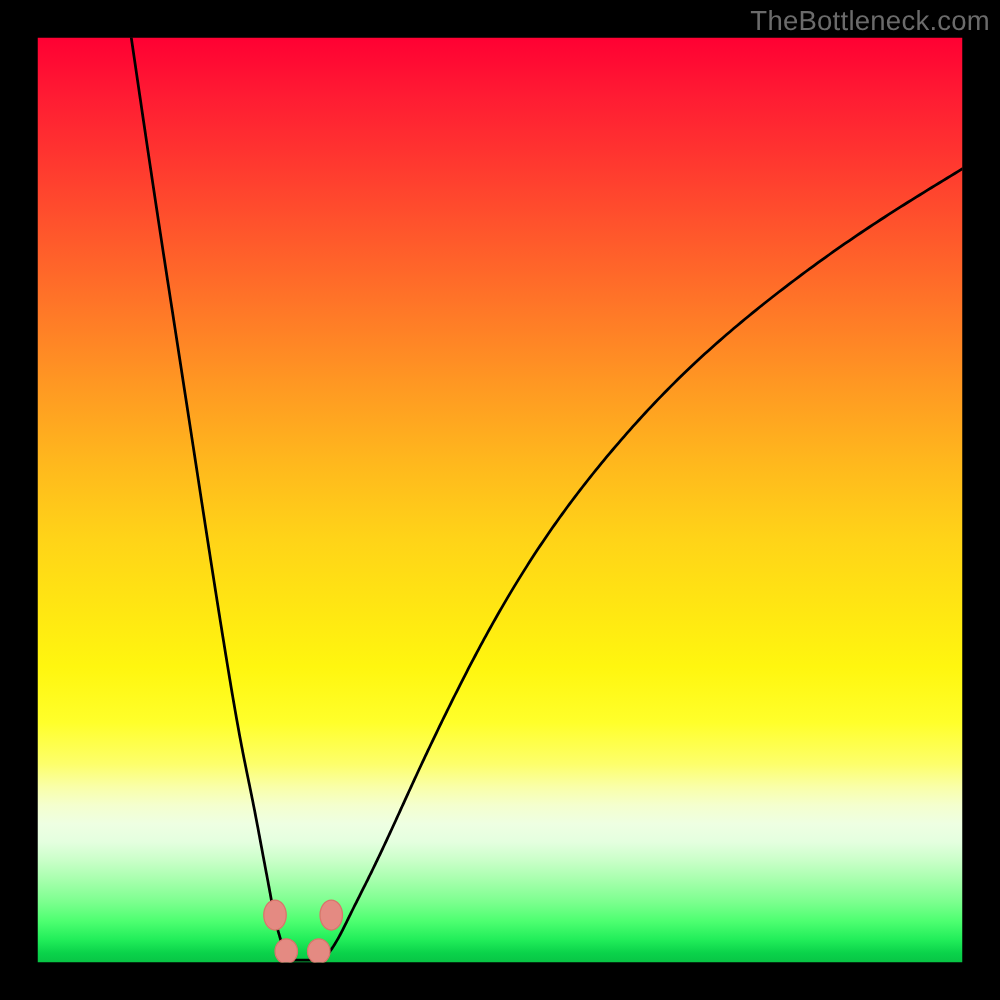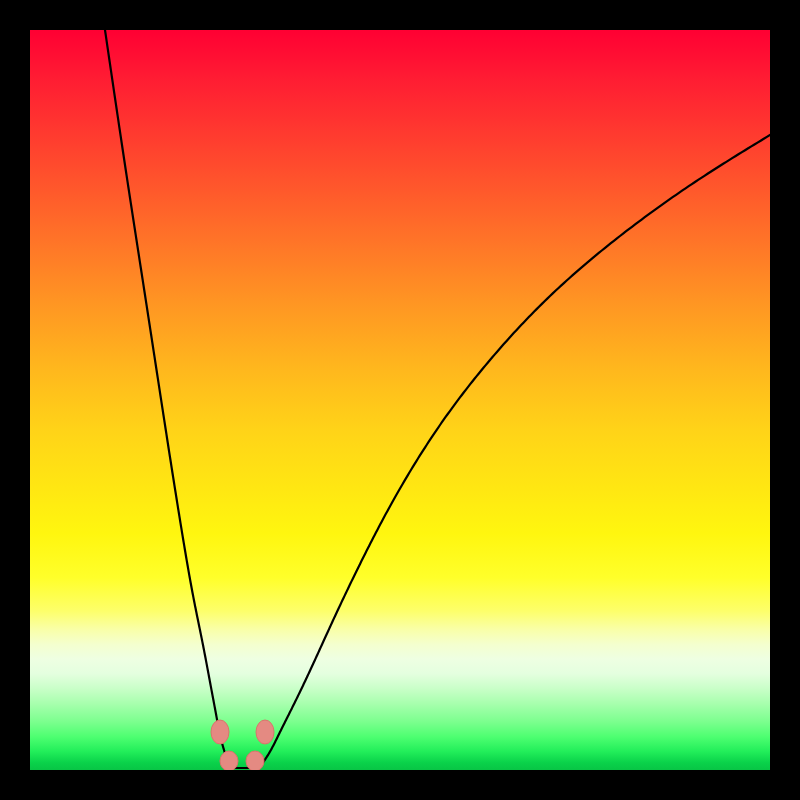--- a/index.html
+++ b/index.html
@@ -73,20 +73,21 @@
     width: 100%;
     height: 100%;
     overflow: visible;
   }
 </style>
 </head>
 <body>
 
 <div class="frame">
 
+  <div class="watermark">TheBottleneck.com</div>
 
   <div class="plot-area">
     <div class="gradient-fill"></div>
 
     <svg class="curve" viewBox="0 0 740 740" preserveAspectRatio="none">
       <path fill="none" stroke="#000" stroke-width="2.2" stroke-linecap="round" d="M75.00 0.00 L75.84 5.70 L76.67 11.41 L77.51 17.11 L78.35 22.81 L79.18 28.51 L80.02 34.20 L80.86 39.88 L81.69 45.57 L82.53 51.24 L83.36 56.91 L84.20 62.57 L85.03 68.22 L85.87 73.86 L86.70 79.48 L87.53 85.10 L88.36 90.71 L89.20 96.30 L90.03 101.88 L90.86 107.44 L91.69 112.99 L92.52 118.52 L93.35 124.03 L94.17 129.52 L95.00 135.00 L95.83 140.46 L96.65 145.89 L97.48 151.32 L98.30 156.73 L99.13 162.12 L99.95 167.51 L100.77 172.89 L101.60 178.26 L102.42 183.63 L103.25 188.99 L104.08 194.36 L104.91 199.73 L105.74 205.10 L106.57 210.48 L107.40 215.86 L108.24 221.26 L109.07 226.66 L109.91 232.08 L110.75 237.52 L111.60 242.97 L112.44 248.44 L113.29 253.94 L114.14 259.46 L115.00 265.00 L115.86 270.57 L116.72 276.16 L117.58 281.77 L118.45 287.40 L119.32 293.03 L120.18 298.66 L121.05 304.29 L121.91 309.92 L122.77 315.53 L123.63 321.13 L124.49 326.70 L125.34 332.25 L126.19 337.77 L127.03 343.25 L127.87 348.69 L128.70 354.09 L129.52 359.43 L130.33 364.72 L131.13 369.95 L131.93 375.11 L132.71 380.20 L133.49 385.21 L134.25 390.15 L135.00 395.00 L135.74 399.76 L136.46 404.44 L137.17 409.02 L137.87 413.53 L138.56 417.96 L139.24 422.30 L139.91 426.58 L140.57 430.78 L141.21 434.90 L141.85 438.96 L142.48 442.96 L143.10 446.89 L143.71 450.76 L144.32 454.57 L144.91 458.33 L145.50 462.03 L146.08 465.68 L146.66 469.28 L147.23 472.84 L147.79 476.35 L148.35 479.82 L148.91 483.25 L149.45 486.64 L150.00 490.00 L150.54 493.33 L151.08 496.62 L151.61 499.88 L152.14 503.11 L152.67 506.31 L153.19 509.47 L153.71 512.59 L154.23 515.68 L154.74 518.74 L155.25 521.76 L155.75 524.74 L156.26 527.69 L156.75 530.60 L157.25 533.47 L157.74 536.30 L158.23 539.10 L158.71 541.85 L159.19 544.57 L159.67 547.24 L160.14 549.88 L160.61 552.47 L161.08 555.02 L161.54 557.53 L162.00 560.00 L162.46 562.43 L162.91 564.81 L163.36 567.15 L163.81 569.46 L164.25 571.73 L164.69 573.97 L165.12 576.17 L165.56 578.34 L165.98 580.48 L166.41 582.59 L166.83 584.67 L167.25 586.73 L167.67 588.77 L168.08 590.78 L168.49 592.77 L168.89 594.74 L169.29 596.69 L169.69 598.63 L170.08 600.55 L170.47 602.46 L170.86 604.36 L171.24 606.25 L171.62 608.13 L172.00 610.00 L172.37 611.87 L172.74 613.73 L173.11 615.58 L173.47 617.43 L173.83 619.27 L174.18 621.10 L174.53 622.92 L174.88 624.74 L175.23 626.54 L175.57 628.33 L175.91 630.12 L176.24 631.89 L176.57 633.64 L176.90 635.39 L177.22 637.12 L177.55 638.84 L177.86 640.54 L178.18 642.23 L178.49 643.90 L178.80 645.55 L179.10 647.19 L179.41 648.81 L179.70 650.42 L180.00 652.00 L180.29 653.56 L180.58 655.11 L180.87 656.64 L181.15 658.14 L181.43 659.63 L181.71 661.09 L181.98 662.54 L182.25 663.97 L182.51 665.38 L182.77 666.76 L183.03 668.13 L183.29 669.47 L183.54 670.80 L183.78 672.10 L184.02 673.39 L184.26 674.65 L184.49 675.89 L184.72 677.12 L184.95 678.32 L185.17 679.50 L185.38 680.65 L185.59 681.79 L185.80 682.91 L186.00 684.00 L186.20 685.07 L186.39 686.12 L186.58 687.15 L186.76 688.16 L186.94 689.16 L187.12 690.13 L187.29 691.08 L187.46 692.02 L187.63 692.94 L187.79 693.84 L187.95 694.72 L188.11 695.59 L188.27 696.45 L188.43 697.29 L188.59 698.11 L188.75 698.93 L188.90 699.72 L189.06 700.51 L189.21 701.29 L189.37 702.05 L189.52 702.80 L189.68 703.54 L189.84 704.28 L190.00 705.00 L190.16 705.71 L190.32 706.42 L190.49 707.12 L190.65 707.81 L190.82 708.49 L190.99 709.16 L191.16 709.82 L191.33 710.48 L191.50 711.13 L191.67 711.77 L191.84 712.40 L192.01 713.03 L192.18 713.65 L192.35 714.26 L192.52 714.86 L192.68 715.46 L192.85 716.05 L193.02 716.64 L193.19 717.21 L193.35 717.78 L193.52 718.35 L193.68 718.90 L193.84 719.45 L194.00 720.00 L194.16 720.54 L194.31 721.07 L194.47 721.60 L194.62 722.12 L194.78 722.63 L194.93 723.14 L195.08 723.64 L195.24 724.13 L195.39 724.62 L195.55 725.10 L195.70 725.57 L195.86 726.04 L196.02 726.49 L196.18 726.94 L196.35 727.39 L196.52 727.82 L196.69 728.25 L196.86 728.67 L197.04 729.08 L197.22 729.48 L197.41 729.87 L197.60 730.26 L197.80 730.63 L198.00 731.00 L198.21 731.36 L198.42 731.71 L198.64 732.05 L198.86 732.38 L199.09 732.71 L199.32 733.03 L199.56 733.34 L199.80 733.65 L200.04 733.95 L200.29 734.25 L200.54 734.54 L200.80 734.82 L201.05 735.10 L201.31 735.38 L201.57 735.65 L201.84 735.92 L202.10 736.19 L202.37 736.45 L202.64 736.71 L202.91 736.97 L203.18 737.23 L203.45 737.49 L203.73 737.74 L204.00 738.00 "></path>
       <path fill="none" stroke="#000" stroke-width="2.2" stroke-linecap="round" d="M204 738 L228 738"></path>
       <path fill="none" stroke="#000" stroke-width="2.2" stroke-linecap="round" d="M228.00 738.00 L228.23 737.76 L228.46 737.52 L228.69 737.27 L228.93 737.03 L229.16 736.78 L229.39 736.54 L229.63 736.28 L229.87 736.03 L230.10 735.77 L230.34 735.50 L230.59 735.23 L230.83 734.96 L231.08 734.67 L231.33 734.39 L231.58 734.09 L231.83 733.78 L232.09 733.47 L232.35 733.15 L232.62 732.82 L232.88 732.48 L233.16 732.12 L233.43 731.76 L233.71 731.39 L234.00 731.00 L234.29 730.60 L234.58 730.19 L234.88 729.76 L235.19 729.33 L235.50 728.88 L235.81 728.41 L236.12 727.94 L236.44 727.45 L236.77 726.95 L237.09 726.44 L237.42 725.92 L237.76 725.38 L238.10 724.83 L238.44 724.27 L238.78 723.70 L239.13 723.11 L239.48 722.51 L239.83 721.91 L240.19 721.28 L240.54 720.65 L240.91 720.01 L241.27 719.35 L241.63 718.68 L242.00 718.00 L242.37 717.31 L242.74 716.60 L243.11 715.89 L243.49 715.16 L243.87 714.42 L244.25 713.67 L244.64 712.90 L245.03 712.13 L245.42 711.34 L245.82 710.54 L246.23 709.73 L246.63 708.90 L247.05 708.06 L247.47 707.21 L247.89 706.35 L248.32 705.47 L248.76 704.58 L249.20 703.68 L249.65 702.77 L250.10 701.84 L250.57 700.90 L251.04 699.95 L251.51 698.98 L252.00 698.00 L252.49 697.01 L253.00 696.00 L253.51 694.98 L254.03 693.95 L254.55 692.90 L255.09 691.84 L255.63 690.76 L256.18 689.67 L256.74 688.56 L257.30 687.44 L257.87 686.30 L258.46 685.15 L259.04 683.98 L259.64 682.79 L260.24 681.59 L260.85 680.37 L261.47 679.14 L262.10 677.88 L262.73 676.61 L263.37 675.33 L264.02 674.02 L264.67 672.70 L265.33 671.36 L266.00 670.00 L266.68 668.62 L267.36 667.23 L268.05 665.81 L268.74 664.38 L269.44 662.93 L270.15 661.46 L270.87 659.97 L271.59 658.46 L272.32 656.94 L273.06 655.40 L273.80 653.84 L274.55 652.26 L275.30 650.67 L276.06 649.06 L276.83 647.43 L277.60 645.78 L278.38 644.12 L279.16 642.44 L279.96 640.74 L280.75 639.03 L281.56 637.29 L282.37 635.55 L283.18 633.78 L284.00 632.00 L284.83 630.20 L285.66 628.39 L286.50 626.56 L287.34 624.71 L288.19 622.84 L289.05 620.96 L289.92 619.06 L290.79 617.15 L291.67 615.21 L292.56 613.26 L293.46 611.29 L294.36 609.30 L295.28 607.30 L296.20 605.27 L297.13 603.23 L298.08 601.17 L299.03 599.09 L299.99 596.99 L300.97 594.87 L301.95 592.74 L302.95 590.58 L303.95 588.41 L304.97 586.21 L306.00 584.00 L307.04 581.77 L308.09 579.51 L309.16 577.24 L310.24 574.95 L311.33 572.65 L312.42 570.32 L313.54 567.98 L314.66 565.62 L315.79 563.24 L316.93 560.85 L318.09 558.45 L319.25 556.03 L320.43 553.59 L321.61 551.14 L322.81 548.68 L324.01 546.21 L325.23 543.72 L326.45 541.22 L327.69 538.71 L328.93 536.19 L330.19 533.66 L331.45 531.11 L332.72 528.56 L334.00 526.00 L335.29 523.43 L336.59 520.85 L337.89 518.26 L339.21 515.67 L340.54 513.06 L341.88 510.45 L343.22 507.82 L344.58 505.19 L345.95 502.55 L347.33 499.91 L348.72 497.25 L350.13 494.59 L351.54 491.91 L352.97 489.23 L354.41 486.55 L355.87 483.85 L357.33 481.15 L358.81 478.43 L360.31 475.71 L361.82 472.99 L363.34 470.25 L364.88 467.51 L366.43 464.76 L368.00 462.00 L369.58 459.23 L371.18 456.46 L372.80 453.68 L374.43 450.90 L376.07 448.11 L377.73 445.32 L379.41 442.52 L381.09 439.72 L382.80 436.92 L384.52 434.11 L386.25 431.31 L387.99 428.50 L389.75 425.70 L391.53 422.89 L393.31 420.08 L395.12 417.28 L396.93 414.48 L398.76 411.68 L400.60 408.89 L402.45 406.10 L404.32 403.32 L406.20 400.54 L408.09 397.77 L410.00 395.00 L411.92 392.24 L413.85 389.49 L415.79 386.74 L417.75 384.01 L419.72 381.27 L421.70 378.55 L423.70 375.82 L425.71 373.11 L427.74 370.40 L429.78 367.69 L431.83 364.98 L433.90 362.28 L435.99 359.58 L438.09 356.89 L440.20 354.19 L442.34 351.50 L444.49 348.81 L446.65 346.13 L448.83 343.44 L451.03 340.75 L453.25 338.06 L455.48 335.38 L457.73 332.69 L460.00 330.00 L462.29 327.31 L464.59 324.62 L466.92 321.93 L469.26 319.24 L471.62 316.54 L473.99 313.85 L476.39 311.16 L478.81 308.48 L481.24 305.79 L483.69 303.11 L486.16 300.43 L488.65 297.75 L491.16 295.07 L493.69 292.40 L496.23 289.74 L498.80 287.07 L501.38 284.42 L503.98 281.77 L506.61 279.12 L509.25 276.48 L511.91 273.85 L514.58 271.23 L517.28 268.61 L520.00 266.00 L522.74 263.40 L525.49 260.81 L528.27 258.22 L531.06 255.65 L533.87 253.08 L536.69 250.52 L539.54 247.97 L542.40 245.43 L545.27 242.90 L548.16 240.37 L551.07 237.86 L553.99 235.35 L556.92 232.86 L559.87 230.37 L562.83 227.89 L565.81 225.42 L568.79 222.96 L571.79 220.51 L574.80 218.07 L577.82 215.64 L580.85 213.21 L583.89 210.80 L586.94 208.39 L590.00 206.00 L593.07 203.61 L596.14 201.24 L599.23 198.87 L602.32 196.52 L605.42 194.18 L608.52 191.84 L611.64 189.52 L614.75 187.21 L617.87 184.91 L621.00 182.62 L624.13 180.35 L627.26 178.09 L630.40 175.84 L633.54 173.60 L636.68 171.37 L639.83 169.16 L642.98 166.97 L646.12 164.79 L649.27 162.62 L652.42 160.46 L655.56 158.33 L658.71 156.20 L661.86 154.09 L665.00 152.00 L668.14 149.92 L671.28 147.86 L674.42 145.81 L677.55 143.78 L680.69 141.76 L683.82 139.75 L686.95 137.76 L690.08 135.77 L693.20 133.80 L696.33 131.83 L699.46 129.88 L702.58 127.93 L705.70 125.99 L708.82 124.06 L711.94 122.14 L715.06 120.22 L718.18 118.30 L721.30 116.39 L724.42 114.49 L727.53 112.59 L730.65 110.69 L733.77 108.79 L736.88 106.90 L740.00 105.00 "></path>
       <g id="markers-group">
           <ellipse cx="190" cy="702" rx="9" ry="12" fill="#e48a82" stroke="#d9746b" stroke-width="1"></ellipse>

